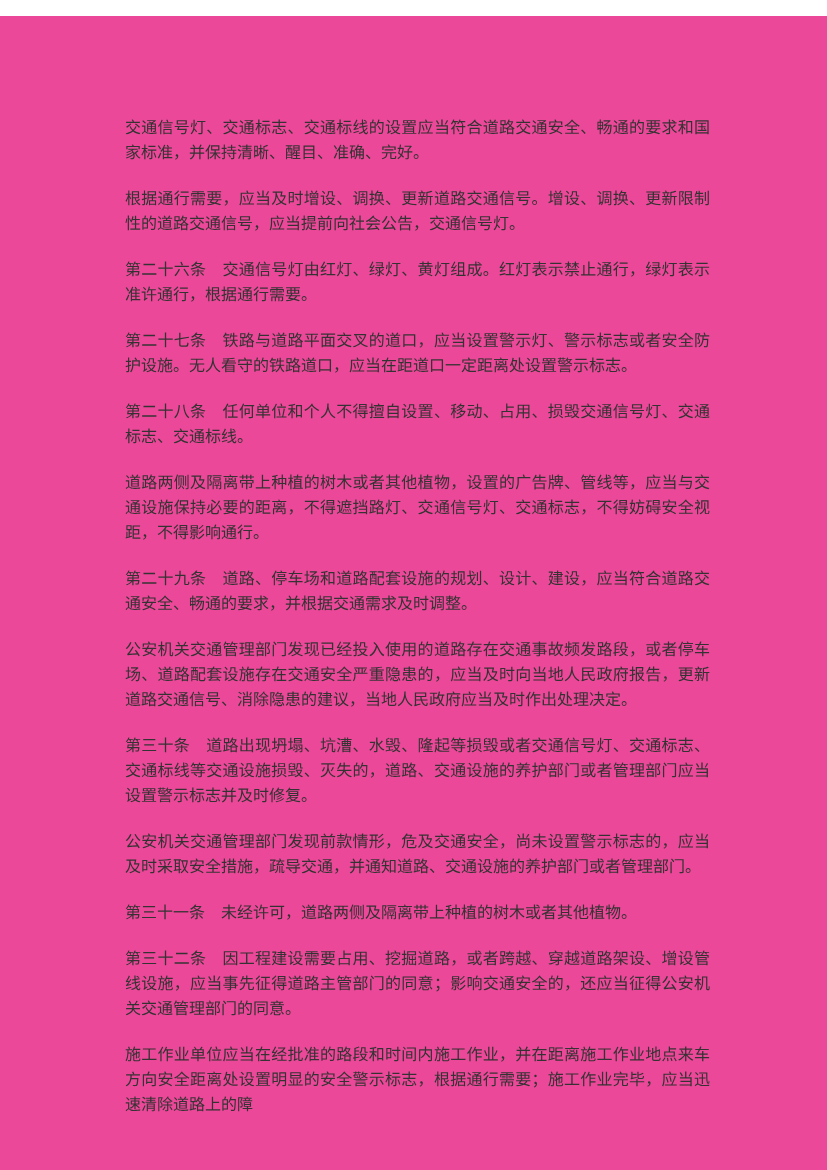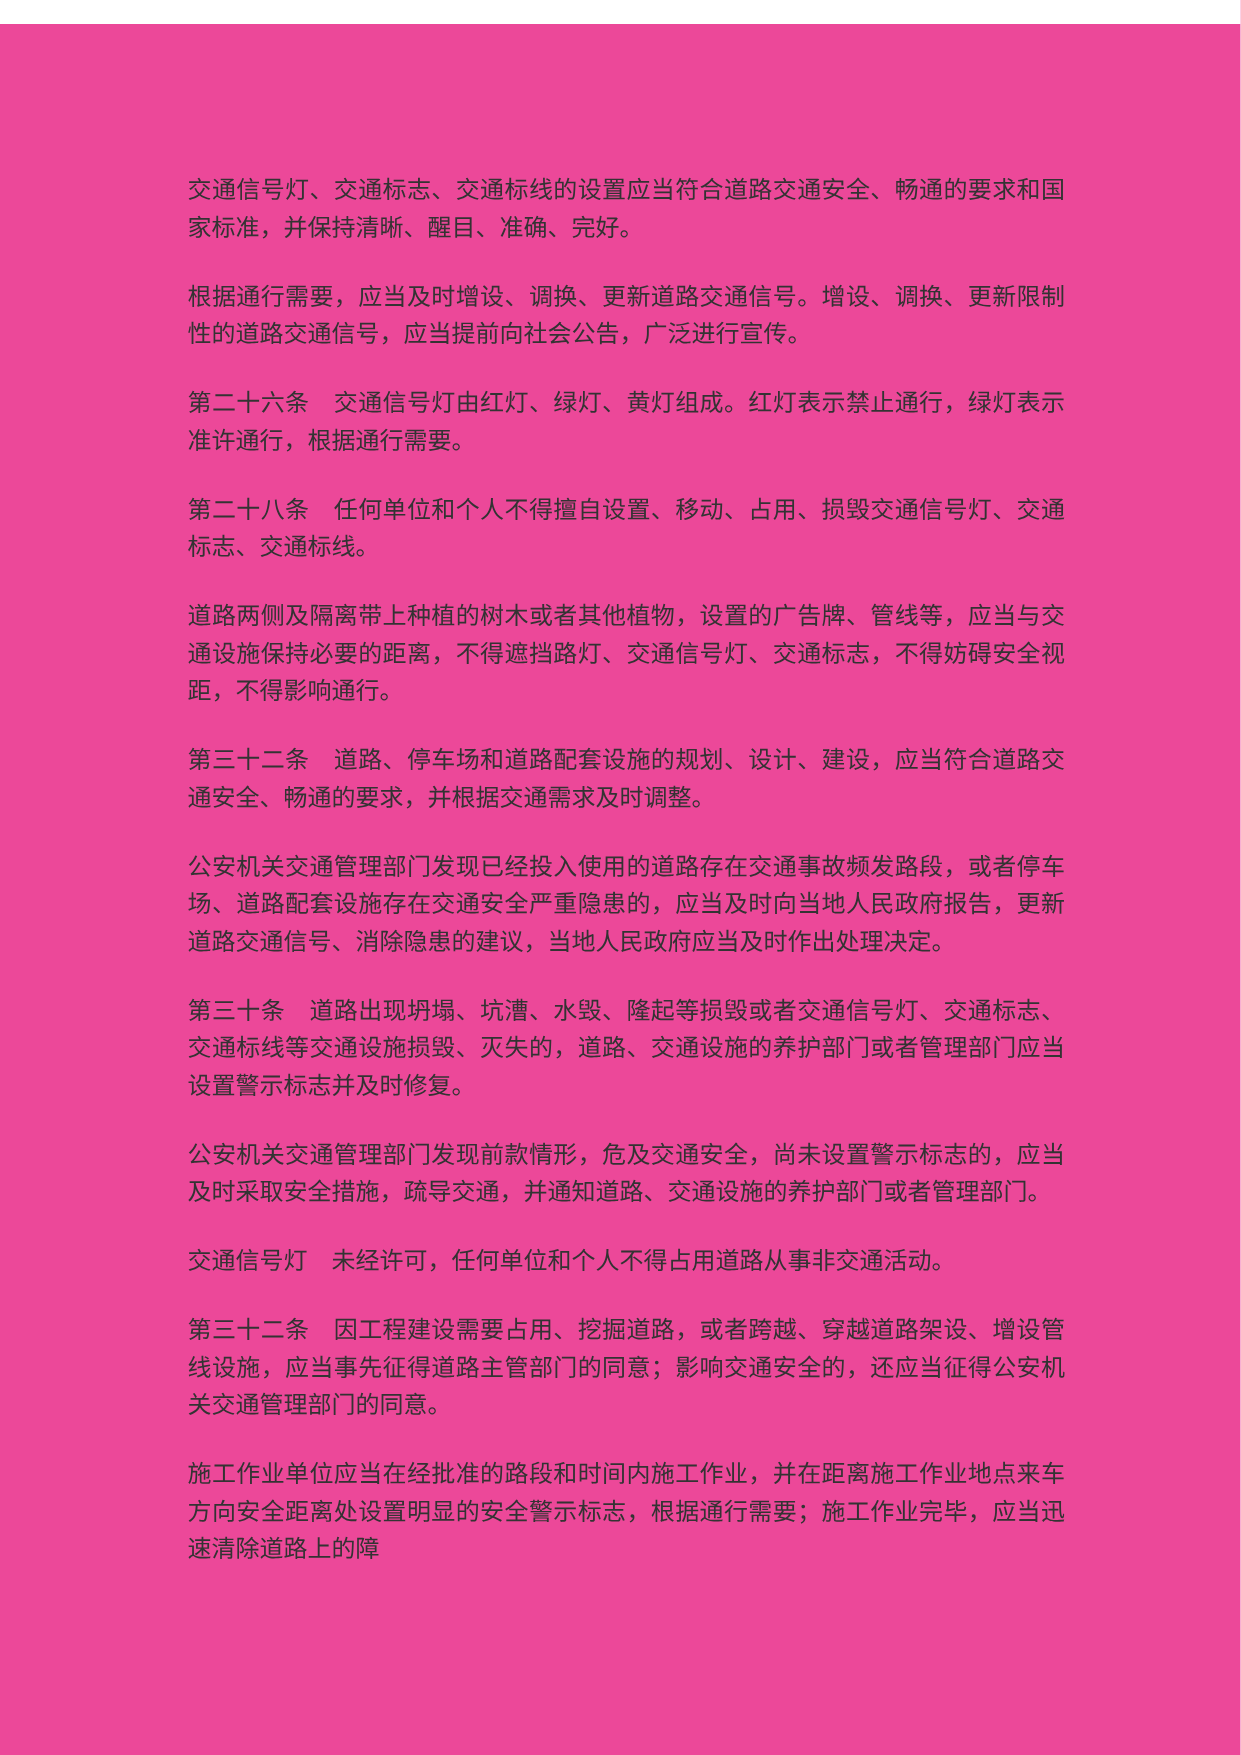--- a/index.html
+++ b/index.html
@@ -33,25 +33,26 @@
   .doc-body p:last-child {
     margin-bottom: 0;
   }
 </style>
 </head>
 <body>
 
 <div class="page">
   <div class="doc-body">
     <p>交通信号灯、交通标志、交通标线的设置应当符合道路交通安全、畅通的要求和国家标准，并保持清晰、醒目、准确、完好。</p>
-    <p>根据通行需要，应当及时增设、调换、更新道路交通信号。增设、调换、更新限制性的道路交通信号，应当提前向社会公告，广泛进行宣传。</p>
+    <p>根据通行需要，应当及时增设、调换、更新道路交通信号。增设、调换、更新限制性的道路交通信号，应当提前向社会公告，交通信号灯。</p>
     <p>第二十六条　交通信号灯由红灯、绿灯、黄灯组成。红灯表示禁止通行，绿灯表示准许通行，根据通行需要。</p>
+    <p>第二十七条　铁路与道路平面交叉的道口，应当设置警示灯、警示标志或者安全防护设施。无人看守的铁路道口，应当在距道口一定距离处设置警示标志。</p>
     <p>第二十八条　任何单位和个人不得擅自设置、移动、占用、损毁交通信号灯、交通标志、交通标线。</p>
     <p>道路两侧及隔离带上种植的树木或者其他植物，设置的广告牌、管线等，应当与交通设施保持必要的距离，不得遮挡路灯、交通信号灯、交通标志，不得妨碍安全视距，不得影响通行。</p>
-    <p>第三十二条　道路、停车场和道路配套设施的规划、设计、建设，应当符合道路交通安全、畅通的要求，并根据交通需求及时调整。</p>
+    <p>第二十九条　道路、停车场和道路配套设施的规划、设计、建设，应当符合道路交通安全、畅通的要求，并根据交通需求及时调整。</p>
     <p>公安机关交通管理部门发现已经投入使用的道路存在交通事故频发路段，或者停车场、道路配套设施存在交通安全严重隐患的，应当及时向当地人民政府报告，更新道路交通信号、消除隐患的建议，当地人民政府应当及时作出处理决定。</p>
     <p>第三十条　道路出现坍塌、坑漕、水毁、隆起等损毁或者交通信号灯、交通标志、交通标线等交通设施损毁、灭失的，道路、交通设施的养护部门或者管理部门应当设置警示标志并及时修复。</p>
     <p>公安机关交通管理部门发现前款情形，危及交通安全，尚未设置警示标志的，应当及时采取安全措施，疏导交通，并通知道路、交通设施的养护部门或者管理部门。</p>
-    <p>交通信号灯　未经许可，任何单位和个人不得占用道路从事非交通活动。</p>
+    <p>第三十一条　未经许可，道路两侧及隔离带上种植的树木或者其他植物。</p>
     <p>第三十二条　因工程建设需要占用、挖掘道路，或者跨越、穿越道路架设、增设管线设施，应当事先征得道路主管部门的同意；影响交通安全的，还应当征得公安机关交通管理部门的同意。</p>
     <p>施工作业单位应当在经批准的路段和时间内施工作业，并在距离施工作业地点来车方向安全距离处设置明显的安全警示标志，根据通行需要；施工作业完毕，应当迅速清除道路上的障</p>
   </div>
 </div>
 
 </body></html>

